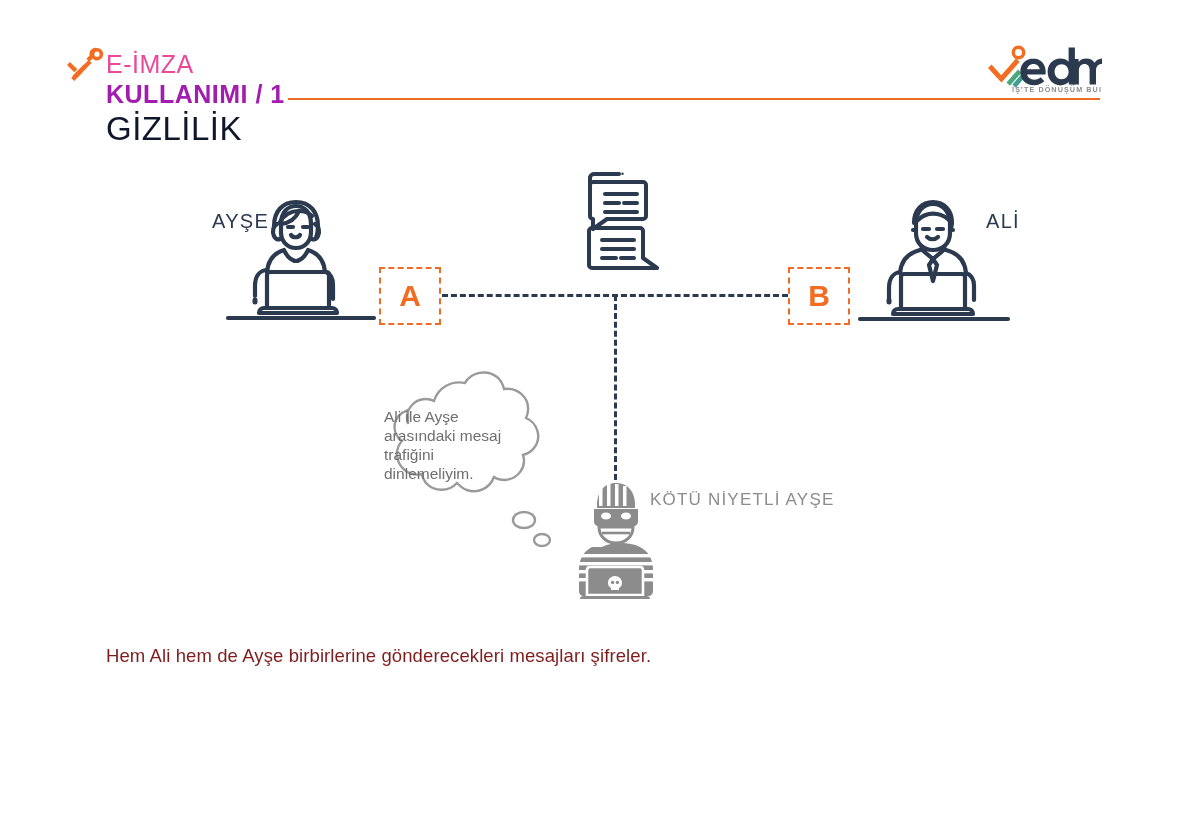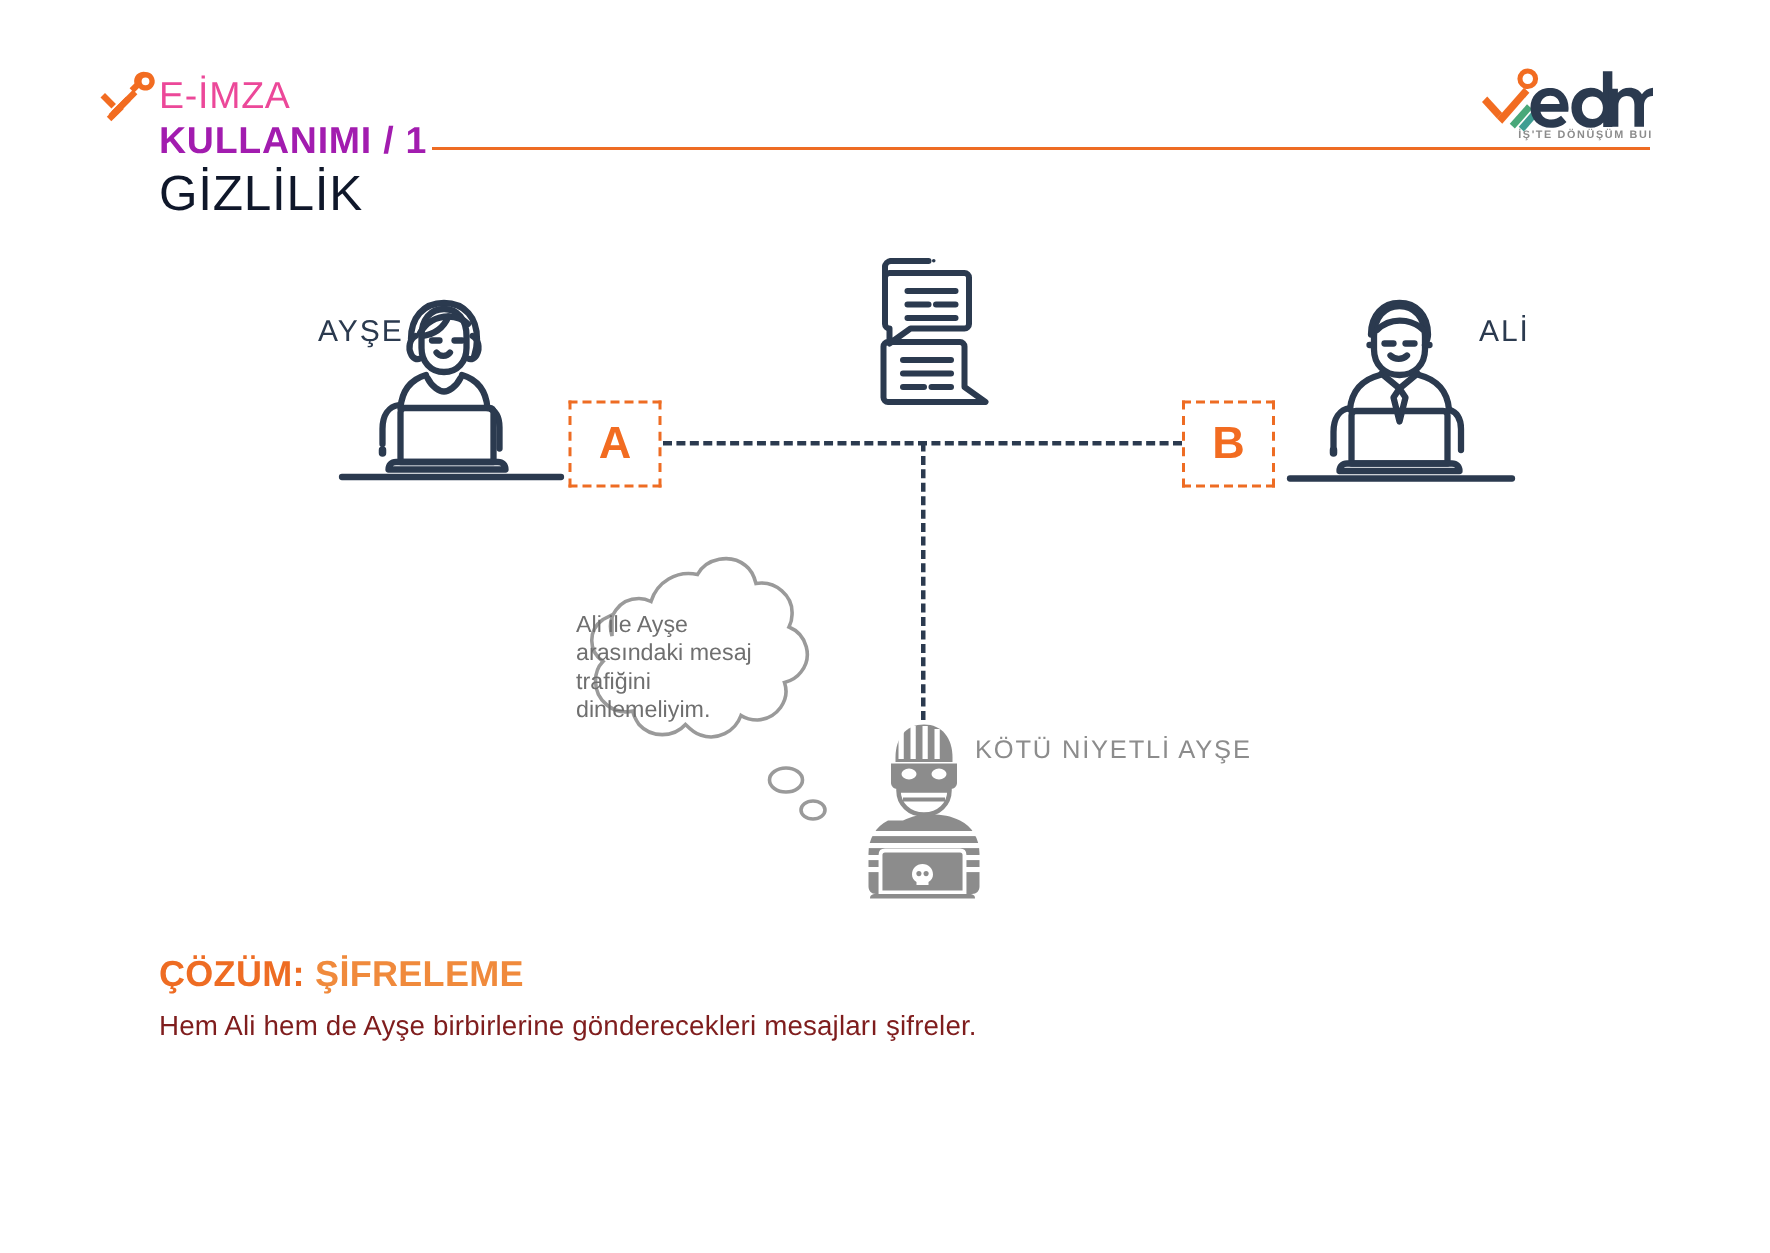--- a/index.html
+++ b/index.html
@@ -421,20 +421,16 @@
           </g>
 
           <path d="M12 121 l62 0 c3 0 4 1 4 3 l-70 0 c0 -2 1 -3 4 -3 z"></path>
         </g>
       </svg>
     </div>
 
   </div>
 
   <div class="footer">
-    <div class="footer-head">
-      <span>ÇÖZÜM:</span>
-      <span class="sol">ŞİFRELEME</span>
-    </div>
     <div class="footer-body">Hem Ali hem de Ayşe birbirlerine gönderecekleri mesajları şifreler.</div>
   </div>
 
 </div>
 
 </body></html>

